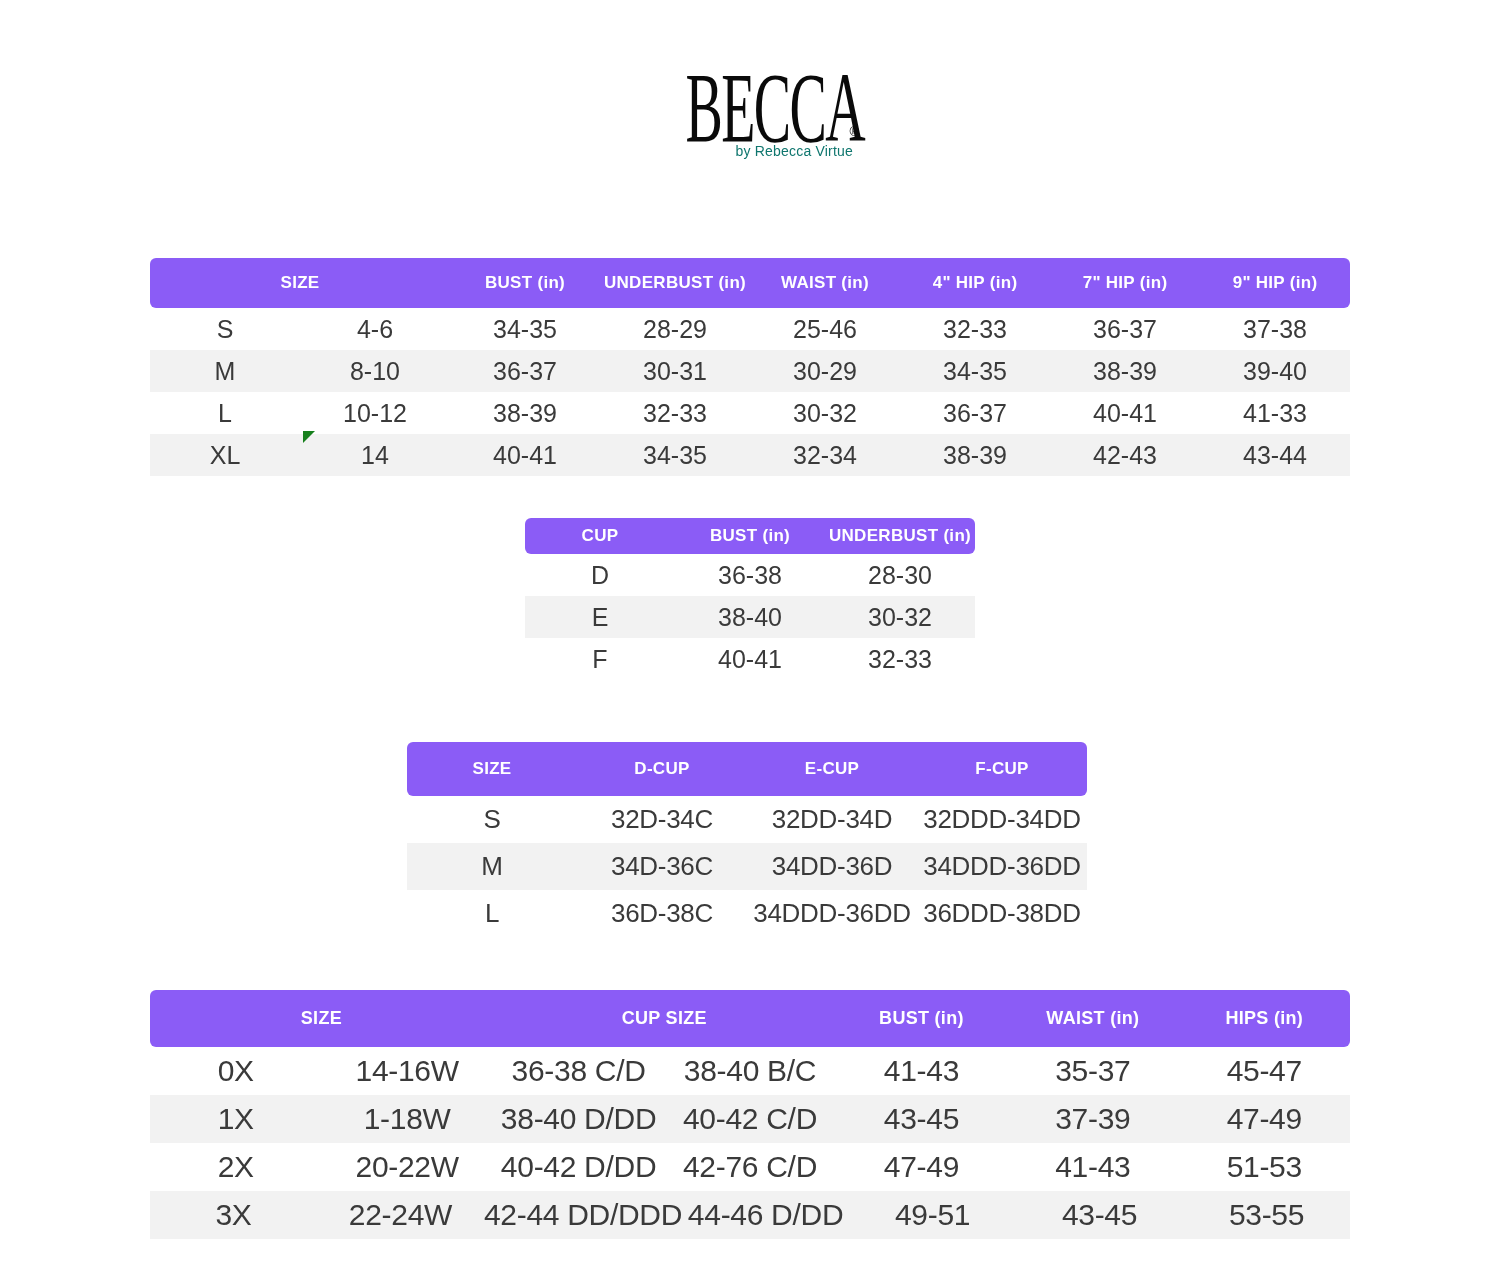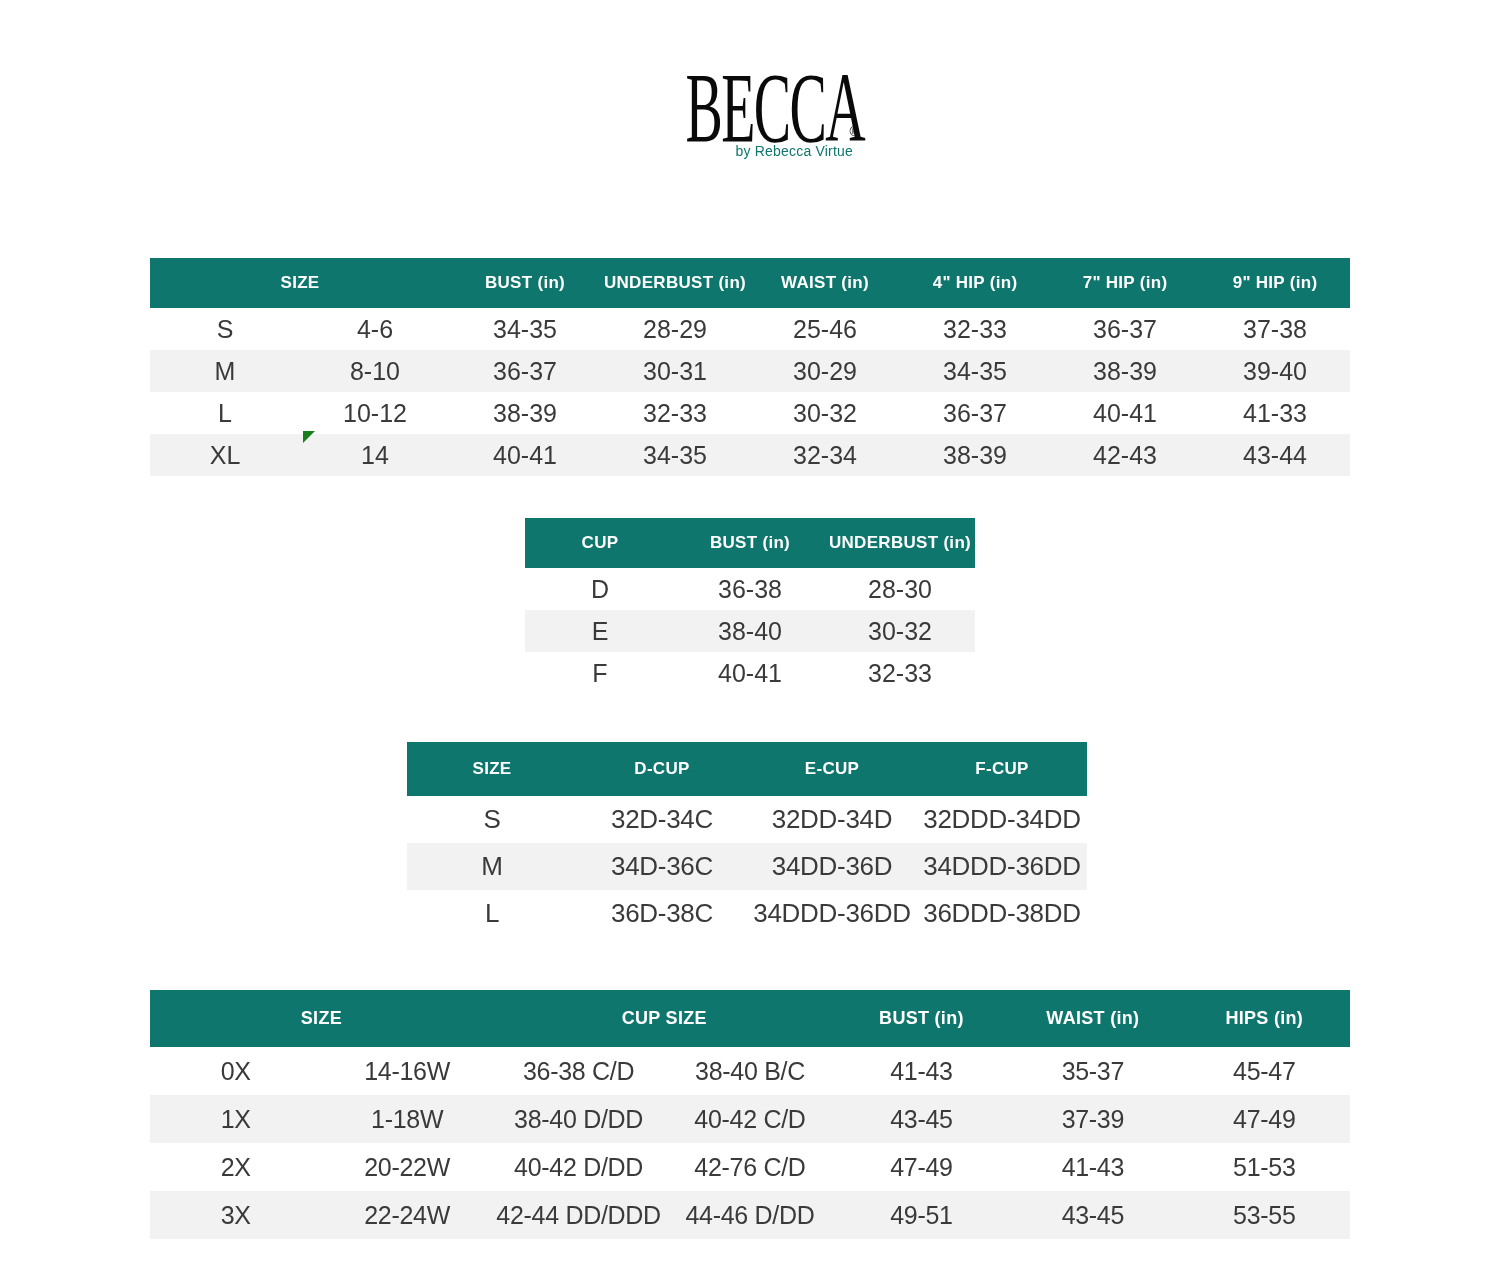--- a/index.html
+++ b/index.html
@@ -12,52 +12,52 @@
   .brand { font-family: "Liberation Serif", serif; font-weight: 400; font-size: 100px;
     line-height: 80px; letter-spacing: -3px; color: #0a0a0a; white-space: nowrap;
     transform: scaleX(0.56); transform-origin: 50% 0; }
   .reg-mark { position: absolute; right: 6px; top: 56px; font-size: 13px; color: #0a0a0a;
     font-family: "Liberation Sans", sans-serif; }
   .tagline { margin-top: -5px; text-align: right; padding-right: 12px; font-size: 14px;
     color: #0f766e; letter-spacing: 0.2px; }
 
   
   .chart { position: absolute; }
-  .thead { display: grid; background: #0f766e; color: #ffffff; align-items: center; }
+  .thead { display: grid; background: #8b5cf6; color: #ffffff; align-items: center; border-radius: 6px; }
   .th { text-align: center; font-weight: bold; font-size: 17px; letter-spacing: 0.3px;
     white-space: nowrap; }
   .tr { display: grid; align-items: center; }
   .td { text-align: center; color: #3a3a3a; white-space: nowrap; }
   .tbody div.tr:nth-of-type(even) { background: #f2f2f2; }
 
   
   #t1 { top: 258px; left: 150px; width: 1200px; }
   #t1 .thead { height: 50px; grid-template-columns: repeat(8, 1fr); }
   #t1 .tr { height: 42px; grid-template-columns: repeat(8, 1fr); }
   #t1 .td { font-size: 25px; }
   .span2 { grid-column: span 2; }
 
   
   #t2 { top: 518px; left: 525px; width: 450px; }
-  #t2 .thead { height: 50px; grid-template-columns: repeat(3, 1fr); }
+  #t2 .thead { height: 36px; grid-template-columns: repeat(3, 1fr); }
   #t2 .tr { height: 42px; grid-template-columns: repeat(3, 1fr); }
   #t2 .td { font-size: 25px; }
 
   
   #t3 { top: 742px; left: 407px; width: 680px; }
   #t3 .thead { height: 54px; grid-template-columns: repeat(4, 1fr); }
   #t3 .tr { height: 47px; grid-template-columns: repeat(4, 1fr); }
   #t3 .td { font-size: 26px; letter-spacing: -0.3px; }
 
   
   #t4 { top: 990px; left: 150px; width: 1200px; }
   #t4 .thead { height: 57px; grid-template-columns: repeat(7, 1fr); }
   #t4 .th { font-size: 18px; }
   #t4 .tr { height: 48px; grid-template-columns: repeat(7, 1fr); }
-  #t4 .td { font-size: 25px; letter-spacing: -0.3px; }
+  #t4 .td { font-size: 30px; letter-spacing: -0.3px; }
 
   
   .corner-marker { position: absolute; top: 431px; left: 303px; width: 0; height: 0;
     border-top: 12px solid #17801d; border-right: 12px solid transparent; }
 </style>
 </head>
 <body>
 
 <div class="logo-wrap">
   <div class="brand">BECCA</div>

